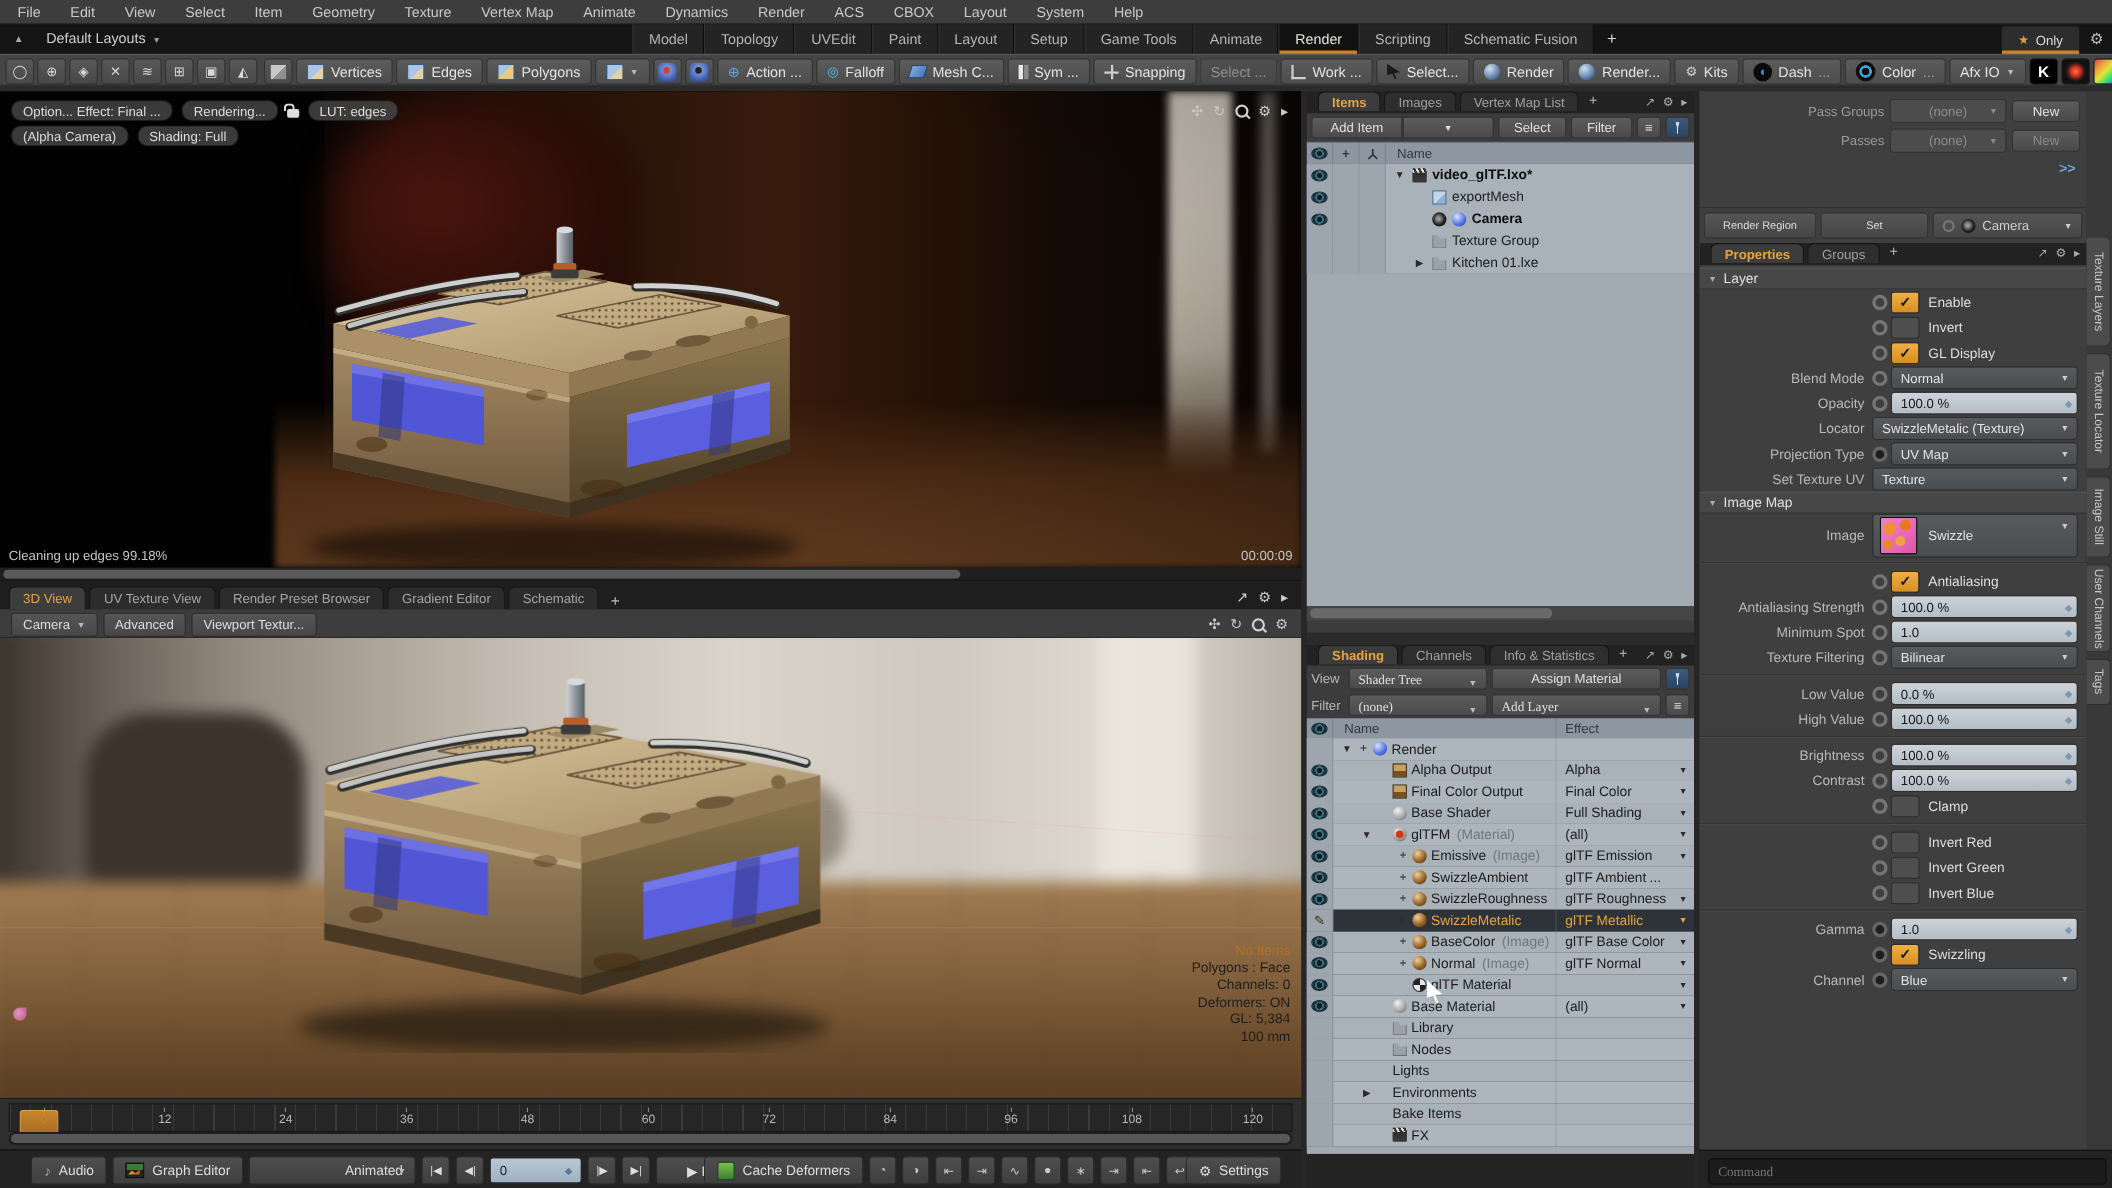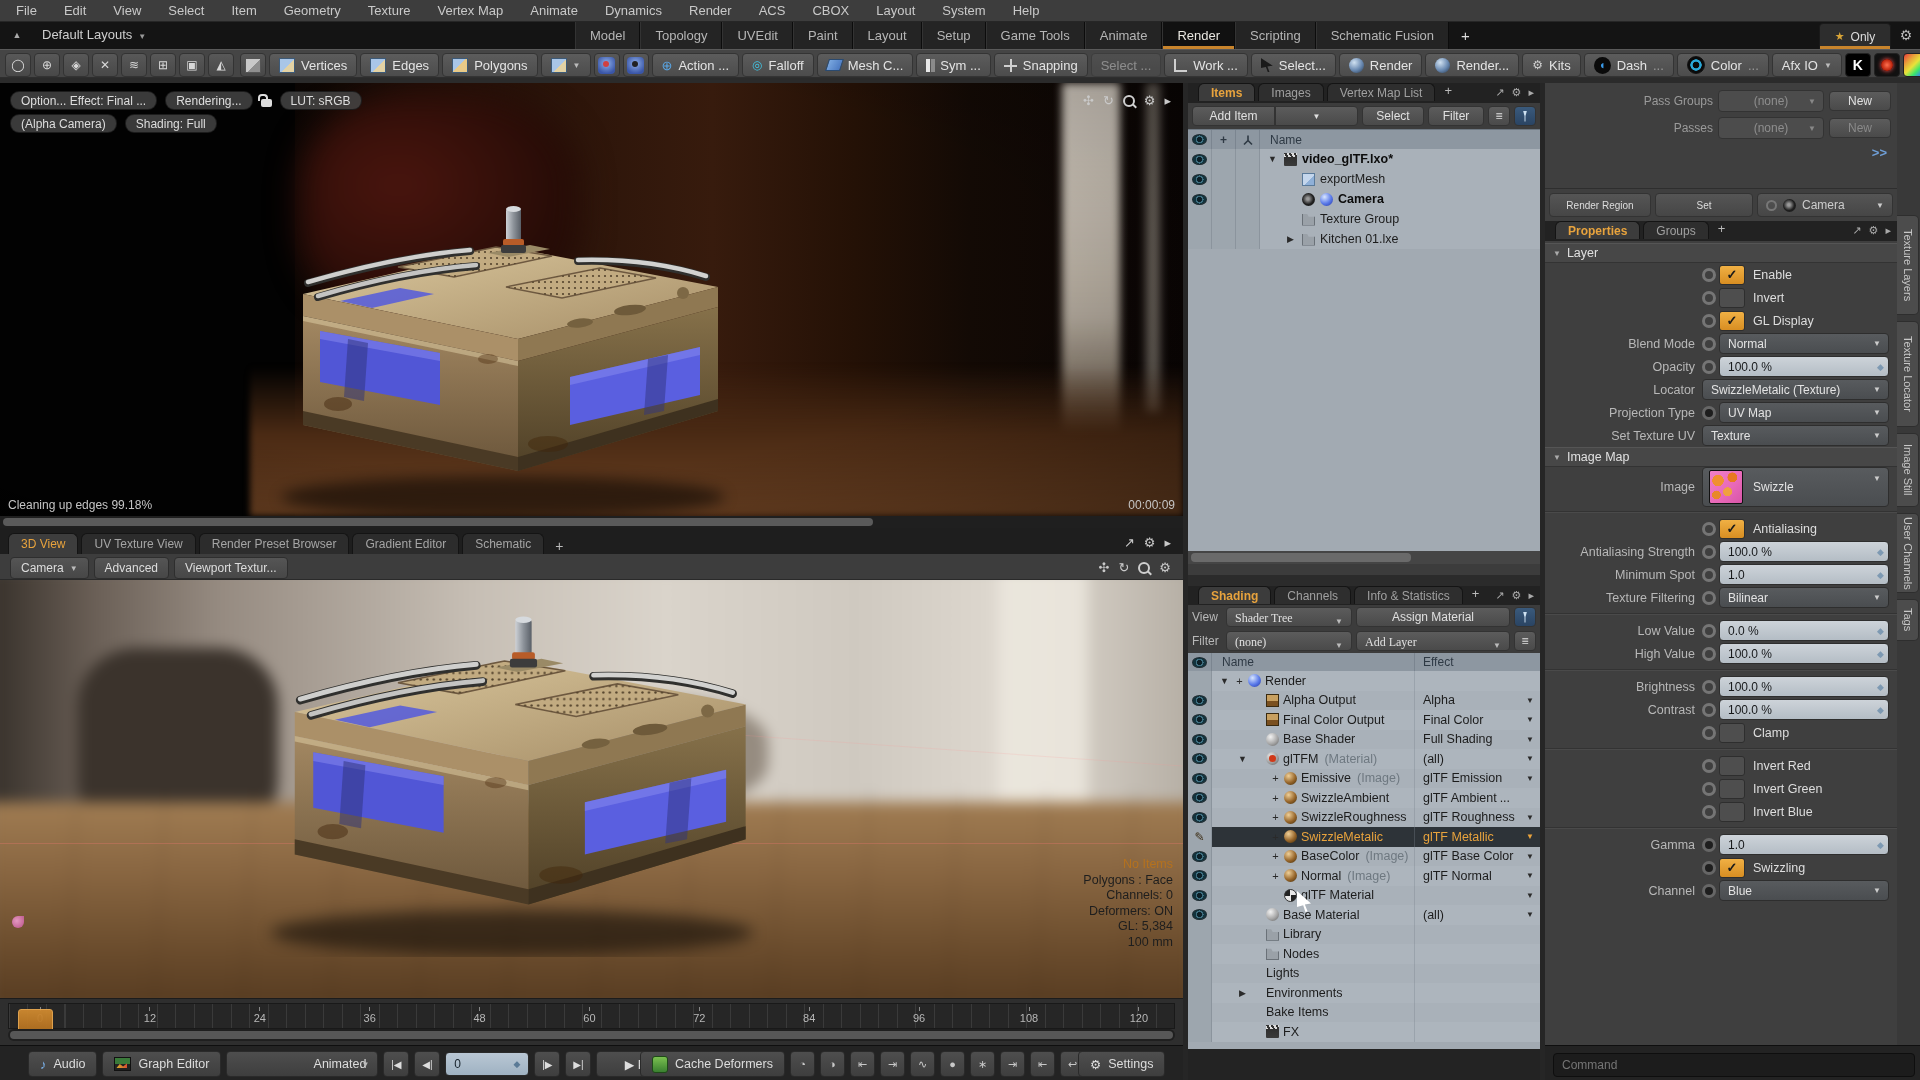--- a/index.html
+++ b/index.html
@@ -132,21 +132,21 @@
   .geico:after{content:"";position:absolute;left:1px;bottom:2px;width:11px;height:5px;background:linear-gradient(80deg,#d8b830,#d84830);clip-path:polygon(0 100%,30% 20%,60% 70%,100% 0,100% 100%);}
   .framefield{width:84px;height:24px;background:linear-gradient(#b9c7d4,#9fb2c2);border:1px solid #2a2a2a;border-radius:4px;
               color:#15202a;display:flex;align-items:center;padding:0 8px;box-sizing:border-box;}
   .framefield i.spin{margin-left:auto;color:#5a7a96;font-size:9px;}
   .sqb{width:24px;height:24px;padding:0;justify-content:center;font-size:10px;}
   .cacheico{width:14px;height:15px;border-radius:3px;background:linear-gradient(#7ac050,#3a8030);border:1px solid #1e4a18;}
   .trico{width:23px;height:24px;background:linear-gradient(#4e4e4e,#3e3e3e);border:1px solid #2a2a2a;border-radius:4px;
          color:#c8c8c8;font-size:11px;display:flex;align-items:center;justify-content:center;}
   .command{position:absolute;left:1553px;top:7px;width:360px;height:22px;background:#1c1c1c;border:1px solid #0e0e0e;
            border-radius:4px;color:#8a8a8a;display:flex;align-items:center;}
-  .command input{background:none;border:none;outline:none;color:#999;font-size:12px;width:100%;padding:0 8px;font-family:Liberation Sans, sans-serif;}
+  .command input{background:none;border:none;outline:none;color:#999;font-size:12px;width:100%;padding:0 8px;font-family:Liberation Serif, serif;}
   
   .ptabrow{display:flex;align-items:flex-start;height:20px;background:#222;padding-left:10px;position:relative;}
   .ptab{height:17px;display:flex;align-items:center;padding:0 12px;background:#2e2e2e;border:1px solid #141414;border-bottom:none;
         border-radius:6px 6px 0 0;color:#a0a0a0;font-size:12px;margin-right:3px;}
   .ptab.active{background:#3c3c3c;color:#e8a33d;font-weight:bold;}
   .ptabplus{color:#bbb;padding:0 6px;font-size:13px;}
   .ptabicons{position:absolute;right:6px;top:3px;display:flex;gap:7px;color:#aaa;font-size:11px;}
   .pbtn{height:20px;background:linear-gradient(#5c5c5c,#4a4a4a);border:1px solid #333;border-radius:4px;color:#e0e0e0;
         font-size:12px;display:flex;align-items:center;justify-content:center;padding:0 8px;box-sizing:border-box;}
   .funnelbtn{width:22px;background:linear-gradient(#3a5a7c,#2a4463);}
@@ -480,21 +480,21 @@
     <div class="rv-window2"></div>
     <div class="rv-floor"></div>
     <svg class="case" style="left:248px;top:106px;width:520px" viewBox="0 0 520 330">
         <use href="#gcase"></use>
       </svg>
     <div class="rv-vig"></div>
     <div class="chiprow" style="top:8px">
       <span class="chip">Option... Effect: Final ...</span>
       <span class="chip">Rendering...</span>
       <span class="lockico"></span>
-      <span class="chip">LUT: sRGB</span>
+      <span class="chip">LUT: edges</span>
     </div>
     <div class="chiprow" style="top:31px">
       <span class="chip">(Alpha Camera)</span>
       <span class="chip">Shading: Full</span>
     </div>
     <div class="vpicons" style="top:10px;right:12px">
       <span>✣</span>
       <span>↻</span>
       <span class="mag"></span>
       <span>⚙</span>

